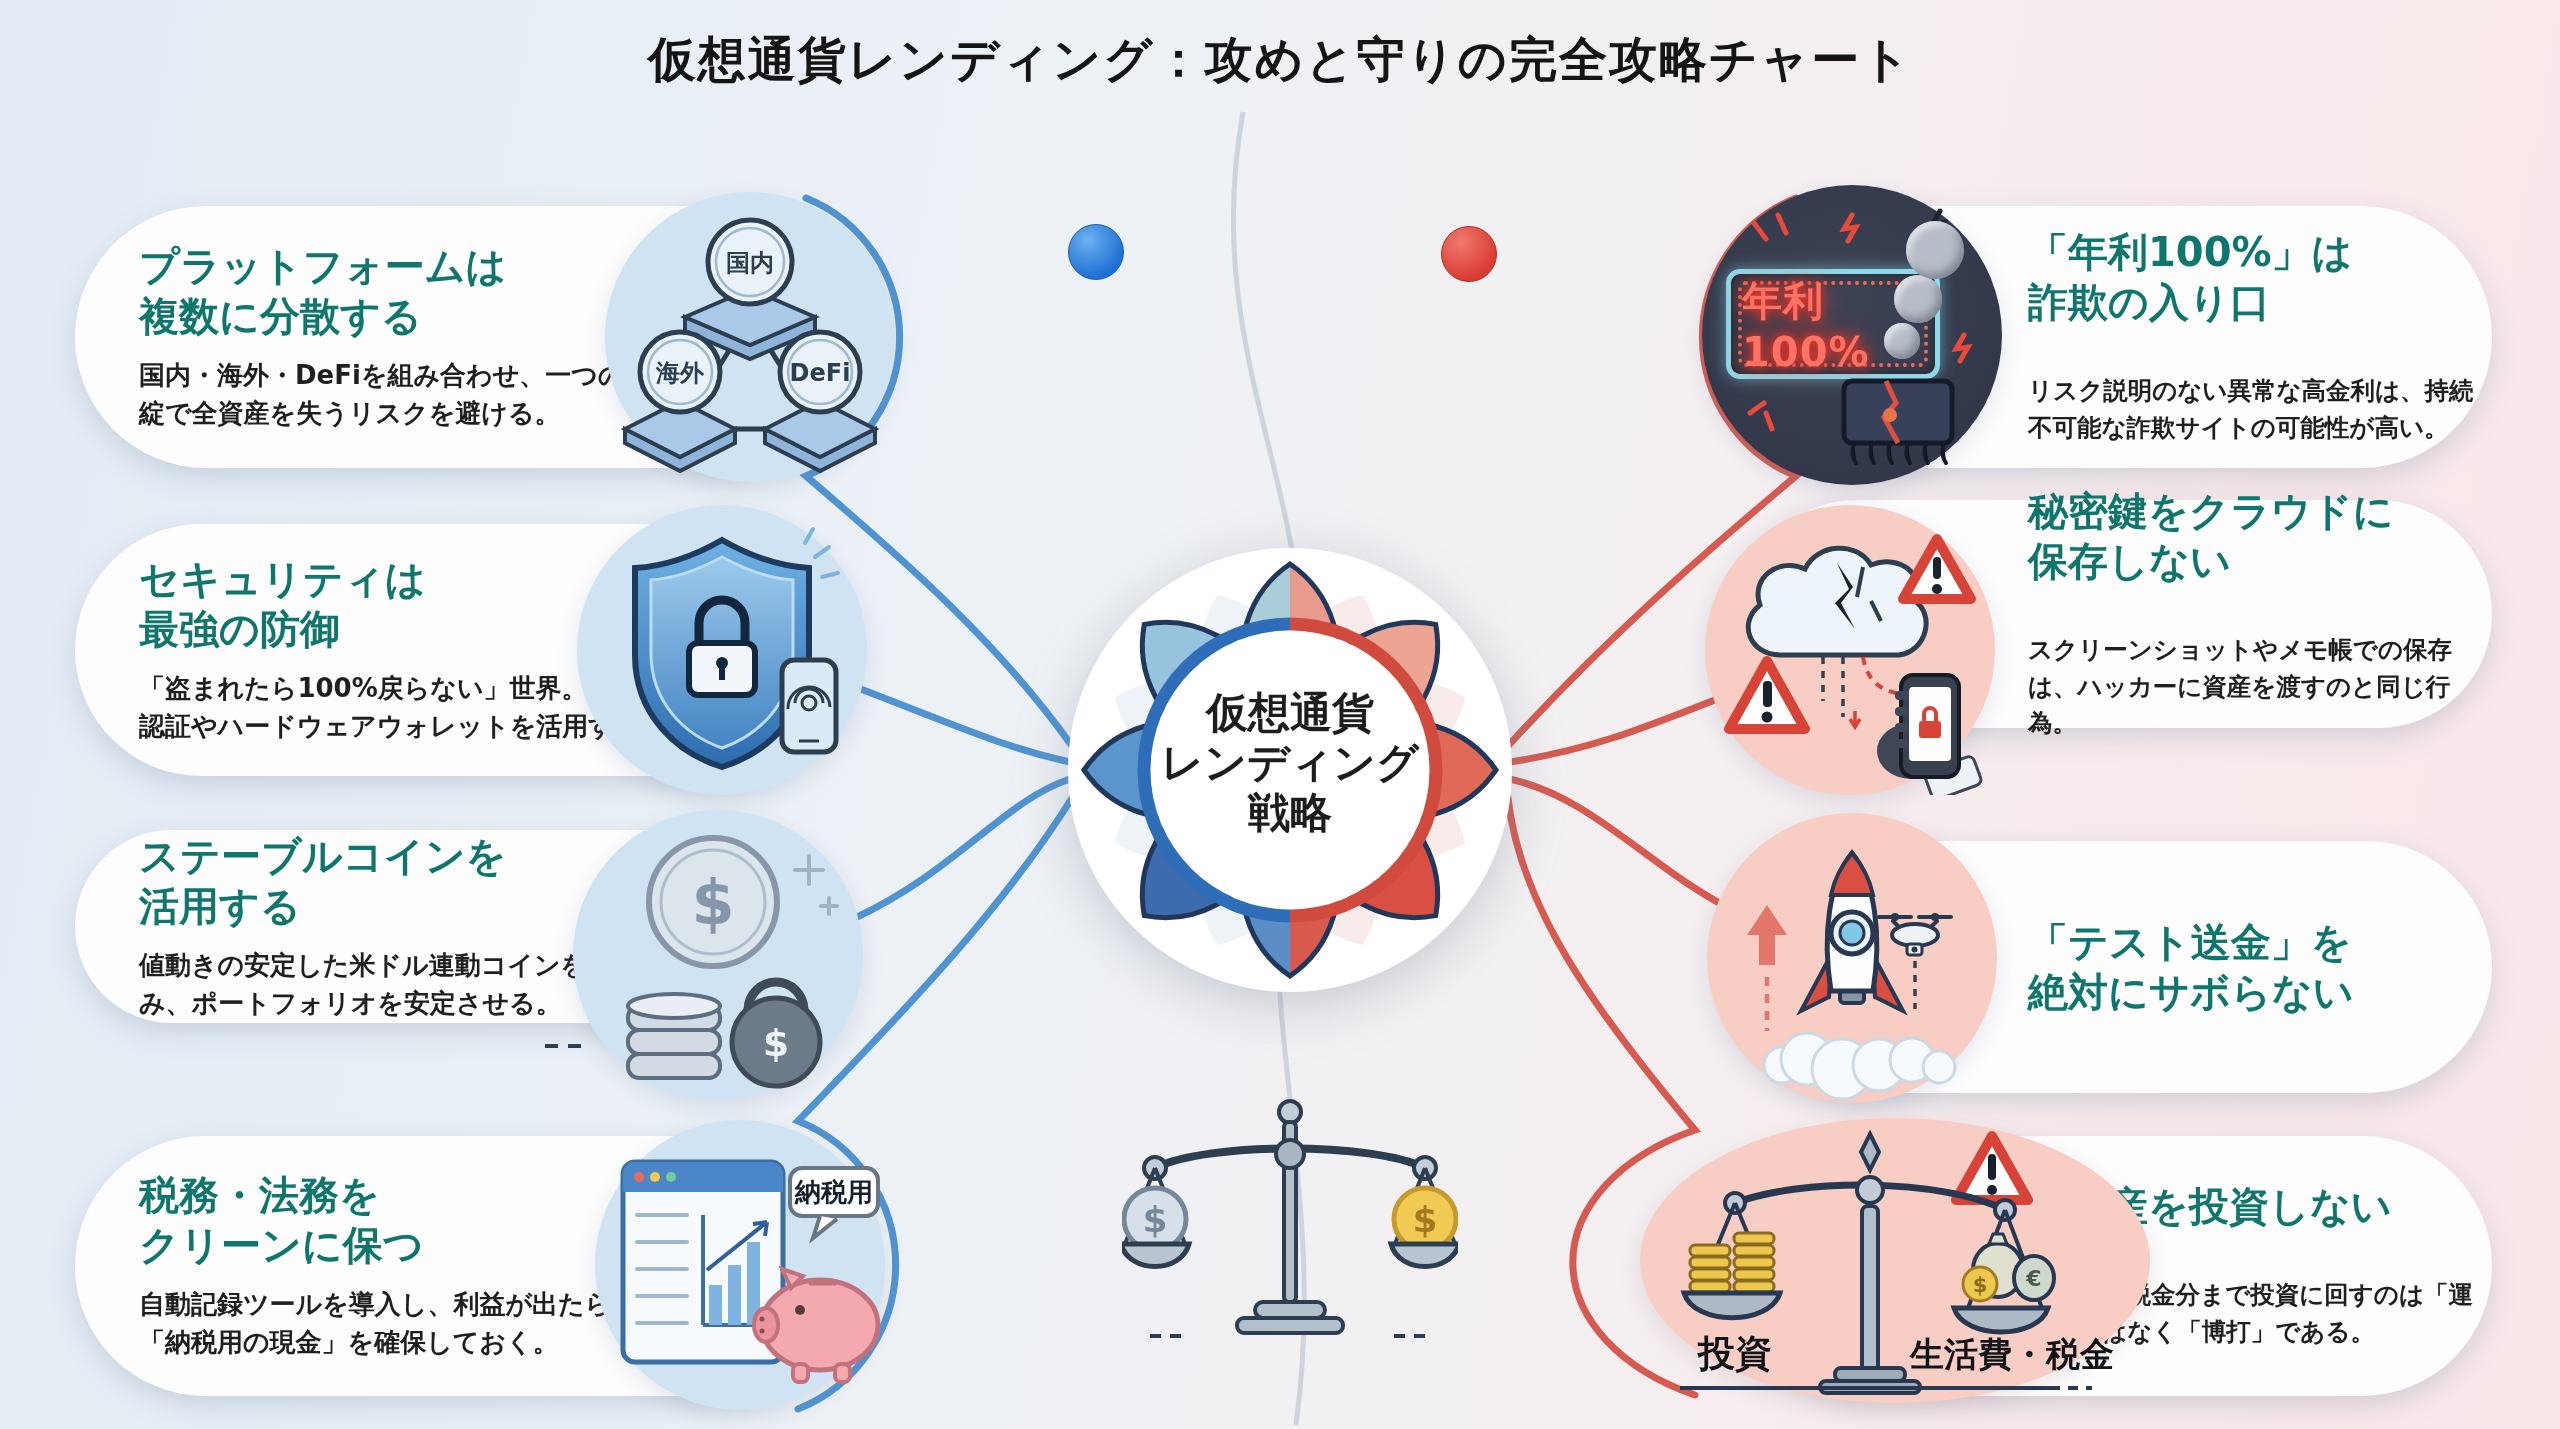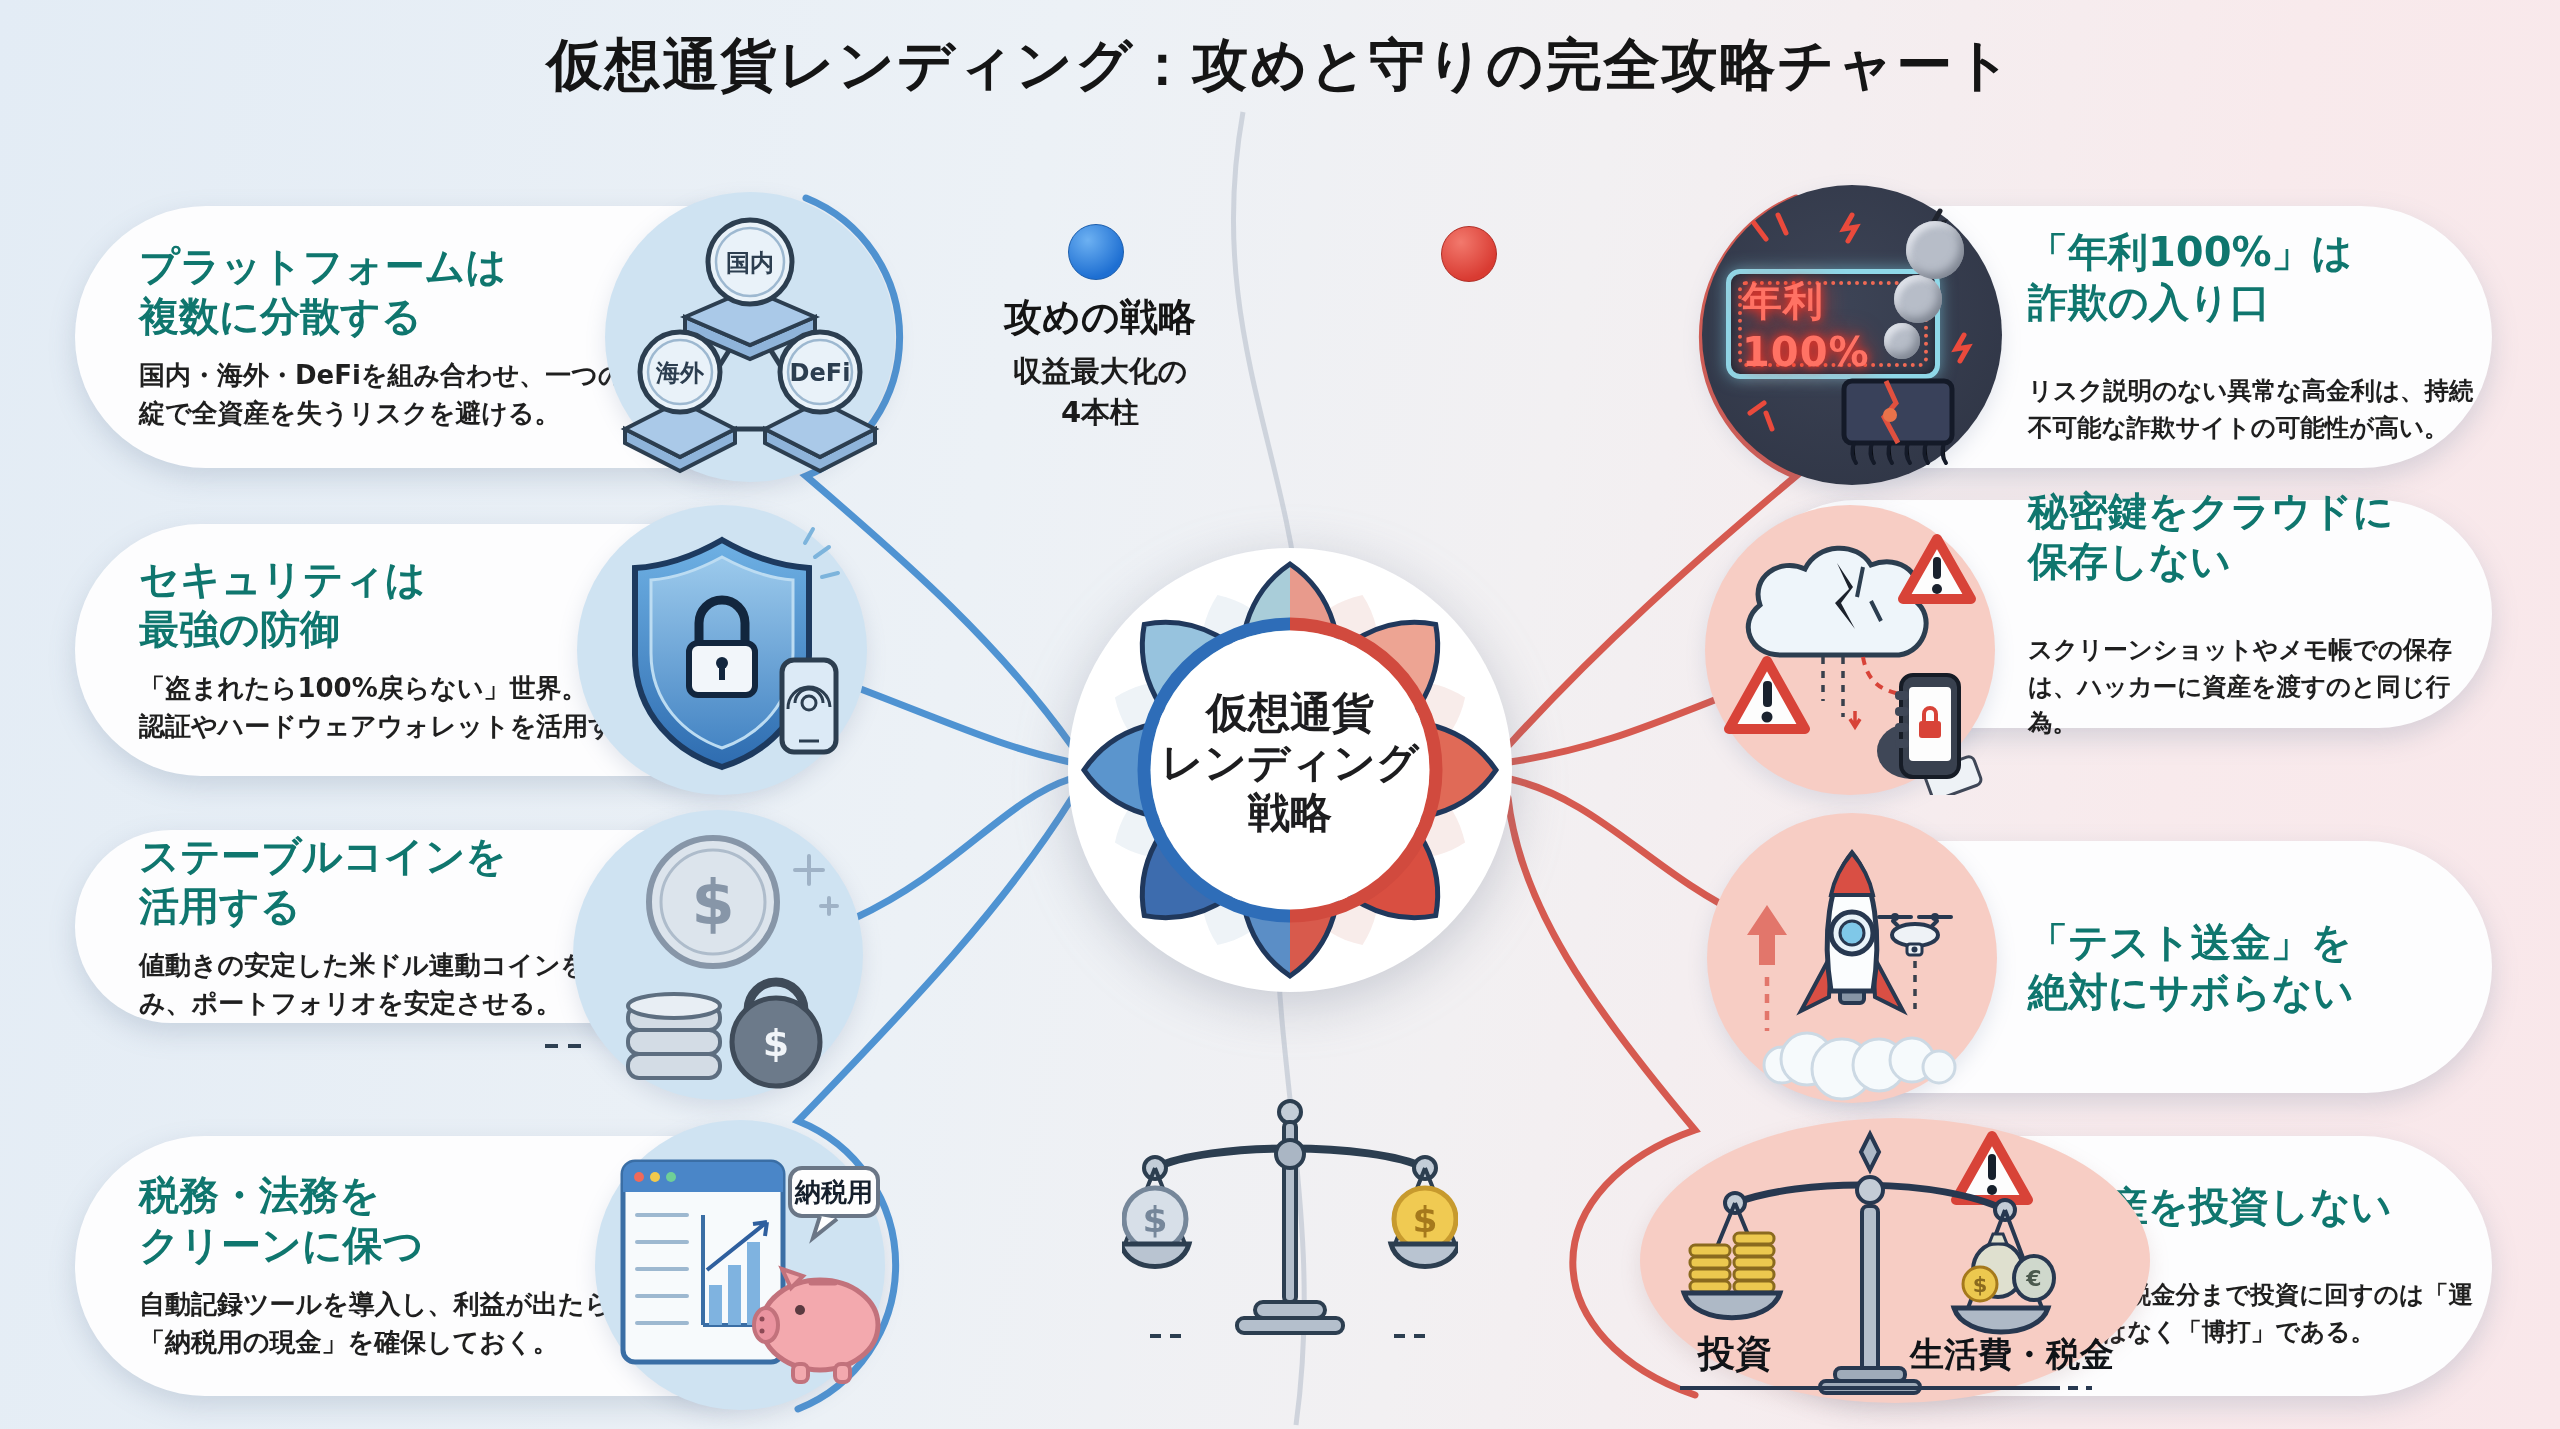--- a/index.html
+++ b/index.html
@@ -1,20 +1,20 @@
 <!DOCTYPE html>
 <html><head>
 <meta charset="utf-8">
 <style>
   html,body{margin:0;padding:0;background:#dfe6ee;}
   #stage{position:relative;width:2560px;height:1429px;overflow:hidden;
     font-family:"DejaVu Sans","Liberation Sans",sans-serif;
     background:linear-gradient(100deg,#e3ecf5 0%,#ecf1f6 38%,#f2f0f2 58%,#f8eaec 82%,#f9e7ea 100%);}
   .abs{position:absolute;}
-  #title{left:0;top:28px;width:100%;text-align:center;font-size:56px;font-weight:800;
+  #title{left:0;top:28px;width:100%;text-align:center;font-size:48px;font-weight:800;
     color:#151515;letter-spacing:2px;z-index:6;}
   
   #connectors{left:0;top:0;z-index:1;}
   
   .pill{background:#fdfdfe;border-radius:140px;box-shadow:0 10px 26px rgba(110,130,160,.25);
     z-index:2;display:flex;flex-direction:column;justify-content:center;}
   .pill .txt{display:flex;flex-direction:column;}
   .c-title{font-size:40px;line-height:1.25;font-weight:800;color:#0f766e;}
   .c-title span{display:block;}
   .c-desc{margin-top:16px;font-weight:600;color:#1f1f1f;}
@@ -471,27 +471,20 @@
       <circle cx="225" cy="225" r="139.5" fill="#ffffff"></circle>
       <g font-size="42" font-weight="800" fill="#1d1d1f" text-anchor="middle">
         <text x="225" y="182">仮想通貨</text>
         <text x="225" y="232">レンディング</text>
         <text x="225" y="282">戦略</text>
       </g>
     </svg>
   </div>
 
   <div id="dot-offense" class="abs dot" style="left:1068px;top:224px;"></div>
-  <div class="abs legend" style="left:945px;top:292px;width:310px;">
-    <div class="legend-label">攻めの戦略</div>
-    <div class="legend-sub">
-      <span>収益最大化の</span>
-        <span>4本柱</span>
-    </div>
-  </div>
   <div id="dot-defense" class="abs dot" style="left:1441px;top:226px;"></div>
 
   <div class="abs" style="left:1122px;top:1076px;width:336px;height:280px;z-index:2;">
     <svg width="336" height="280" viewBox="0 0 336 280">
       <circle cx="168" cy="36" r="11" fill="#c3cdd8" stroke="#2c3e50" stroke-width="4"></circle>
       <rect x="162" y="46" width="12" height="180" rx="5" fill="#b4bfcc" stroke="#2c3e50" stroke-width="4"></rect>
       <path d="M 33,92 C 85,66 251,66 303,92" fill="none" stroke="#2c3e50" stroke-width="8"></path>
       <circle cx="168" cy="78" r="14" fill="#aab6c4" stroke="#2c3e50" stroke-width="4"></circle>
       <circle cx="33" cy="92" r="11" fill="#c3cdd8" stroke="#2c3e50" stroke-width="4"></circle>
       <circle cx="303" cy="92" r="11" fill="#c3cdd8" stroke="#2c3e50" stroke-width="4"></circle>

